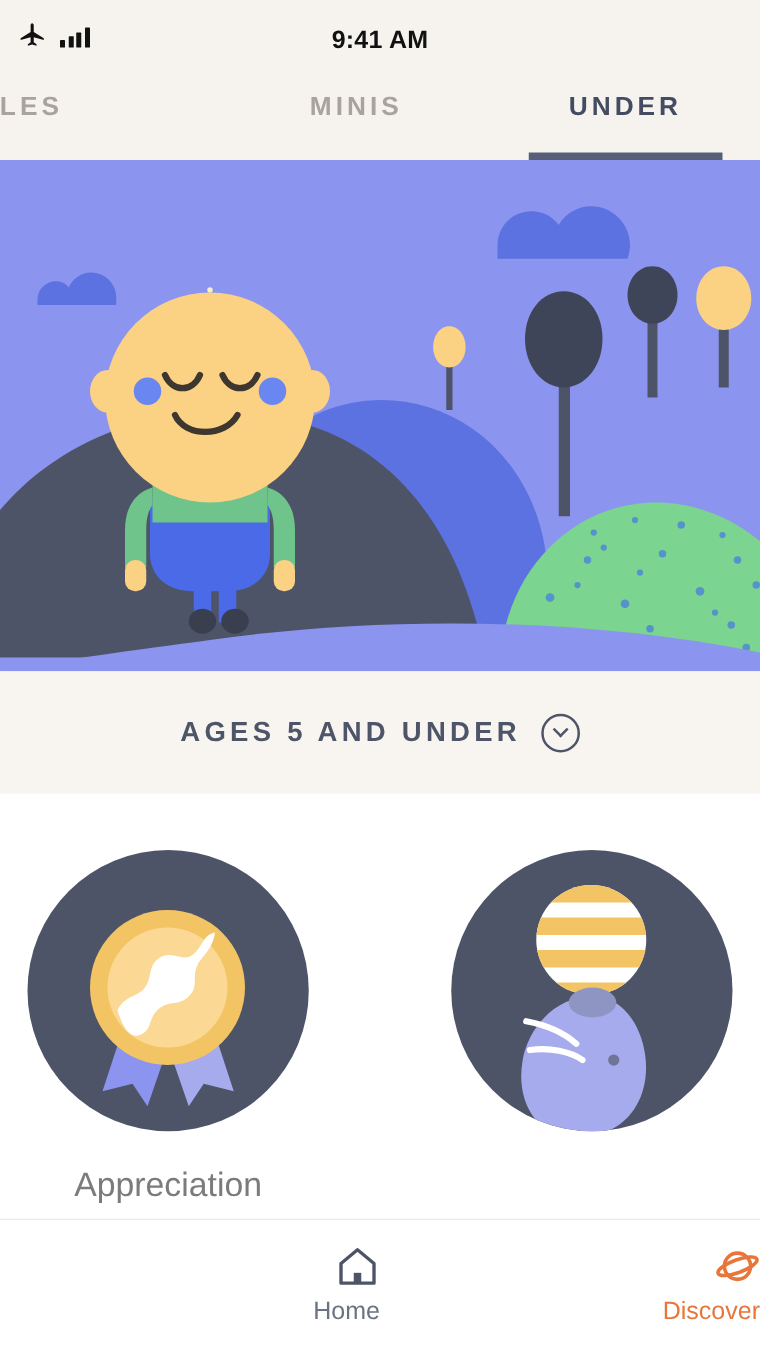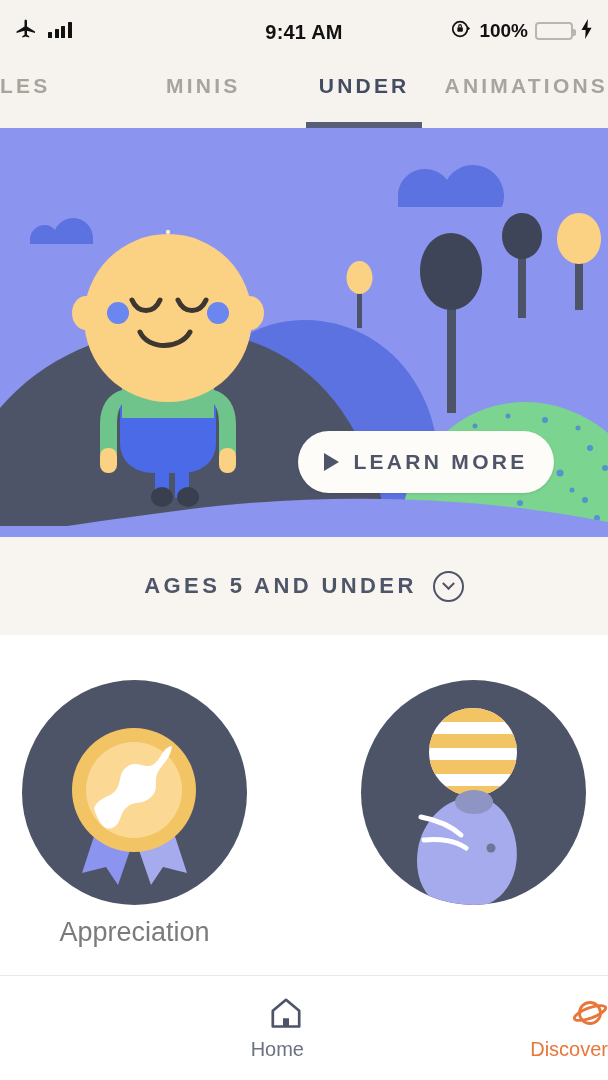--- a/index.html
+++ b/index.html
@@ -103,21 +103,21 @@
     background:#ffffff; display:flex; justify-content:center; gap:114px;
     padding-top:45px;
   }
   .card{ width:225px; display:flex; flex-direction:column; align-items:center; }
   .card-circle{
     width:225px;height:225px;border-radius:50%;background:#4e5468;
     position:relative; overflow:hidden;
   }
   .card-circle svg{ position:absolute; inset:0; width:225px; height:225px; }
   .card-label{
-    margin-top:12px; font-size:27px; color:#7b7b7b; font-weight:normal;
+    margin-top:28px; font-size:27px; color:#7b7b7b; font-weight:normal;
   }
 
   
   .bottomnav{
     position:absolute; bottom:0; left:0; width:608px; height:105px;
     background:#ffffff; border-top:1px solid #eceae7;
     display:flex; align-items:center;
   }
   .nav-item{
     flex:1 1 0; display:flex; flex-direction:column; align-items:flex-end; gap:7px;
@@ -139,44 +139,26 @@
           </svg>
       </span>
       <span class="bars">
           <i></i>
           <i></i>
           <i></i>
           <i></i>
         </span>
     </div>
     <div class="sb-time">9:41 AM</div>
-    <div class="sb-right">
-      <span>
-        <svg width="22" height="22" viewBox="0 0 24 24">
-            <circle cx="11" cy="12" r="8" fill="none" stroke="#111" stroke-width="1.9"></circle>
-            <rect x="8" y="10" width="6" height="5" rx="1" fill="#111"></rect>
-            <path d="M9.6 10V8.6a1.4 1.4 0 012.8 0V10" fill="none" stroke="#111" stroke-width="1.3"></path>
-            <path d="M19 9l3 2.5-3 2.5z" fill="#111"></path>
-          </svg>
-      </span>
-      <span class="batt-pct">100%</span>
-      <span class="batt"><span class="batt-fill"></span></span>
-      <span>
-        <svg width="14" height="22" viewBox="0 0 14 24">
-            <path fill="#111" d="M8 1L1 13h4.5L5 23l7-12.5H7.5z"></path>
-          </svg>
-      </span>
-    </div>
   </div>
 
   <div class="tabbar">
     <div class="tab">NGLES</div>
     <div class="tab">MINIS</div>
     <div class="tab active">UNDER</div>
-    <div class="tab">ANIMATIONS</div>
   </div>
 
   <div class="hero">
     <svg viewBox="0 0 608 409" preserveAspectRatio="none">
 
       <rect x="0" y="0" width="608" height="409" fill="#8b95ef"></rect>
 
       <g fill="#5b72e0">
         <path d="M30 112c0-9 7-15 15-15 4 0 8 2 10 5 3-7 10-12 18-12 11 0 20 9 20 20v6H30z"></path>
         <path d="M398 68c0-15 12-27 27-27 9 0 17 4 22 11 5-9 15-15 26-15 17 0 31 14 31 31 0 4-1 8-2 11h-104z"></path>
@@ -281,24 +263,20 @@
 
       <circle cx="168" cy="190" r="84" fill="#fbd183"></circle>
       <circle cx="118" cy="185" r="11" fill="#6a86f0"></circle>
       <circle cx="218" cy="185" r="11" fill="#6a86f0"></circle>
       <path d="M132 172c6 14 22 14 28 0" fill="none" stroke="#3d3730" stroke-width="5" stroke-linecap="round"></path>
       <path d="M178 172c6 14 22 14 28 0" fill="none" stroke="#3d3730" stroke-width="5" stroke-linecap="round"></path>
       <path d="M140 204c8 18 40 18 50 0" fill="none" stroke="#3d3730" stroke-width="5" stroke-linecap="round"></path>
     </svg>
   </div>
 
-  <div class="learn-more">
-    <span class="lm-play"></span>
-    <span class="lm-text">LEARN MORE</span>
-  </div>
 
   <div class="ages">
     <span class="ages-text">AGES 5 AND UNDER</span>
     <span class="chev-circle">
         <span class="chev"></span>
       </span>
   </div>
 
   <div class="cards">
 

